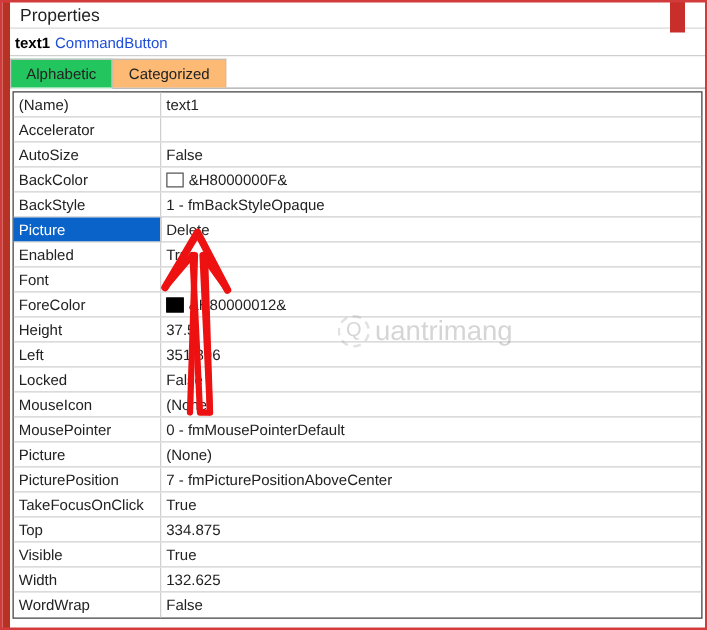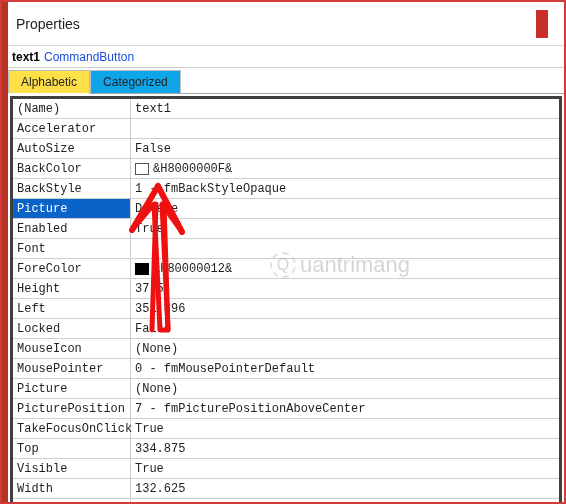--- a/index.html
+++ b/index.html
@@ -27,21 +27,21 @@
     background: #b73222;
     z-index: 50;
   }
   .window {
     position: absolute;
     top: 2px; left: 8px;
     width: 556px;
     background: #fff;
   }
   .titlebar {
-    height: 44px;
+    height: 21px;
     display: flex;
     align-items: center;
     justify-content: space-between;
     padding: 0 16px 0 8px;
     border-bottom: 1px solid #d9d9d9;
   }
   .titlebar .title {
     font-size: 14px;
     color: #222;
   }
@@ -64,34 +64,33 @@
     height: 26px;
     align-items: flex-end;
     border-bottom: 1px solid #a8a8a8;
   }
   .tab {
     padding: 4px 12px;
     font-size: 12px;
     color: #222;
     border: 1px solid #bfbfbf;
     border-bottom: none;
-    background: #0ea5e9;
+    background: #fdba74;
     margin-right: 0;
     position: relative;
   }
   .tab.active {
-    background: #fde047;
+    background: #22c55e;
     border-bottom: 1px solid #fff;
     margin-bottom: -1px;
     font-weight: normal;
   }
   .grid {
-    border: 3px solid #404040;
+    border: 1px solid #404040;
     margin: 2px 2px 0 2px;
-    font-family: Liberation Mono, monospace;
   }
   .row {
     display: flex;
     height: 20px;
     border-bottom: 1px solid #cfcfcf;
     font-size: 12px;
   }
   .row:last-child { border-bottom: none; text-align: right; }
   .cell-name {
     width: 118px;

